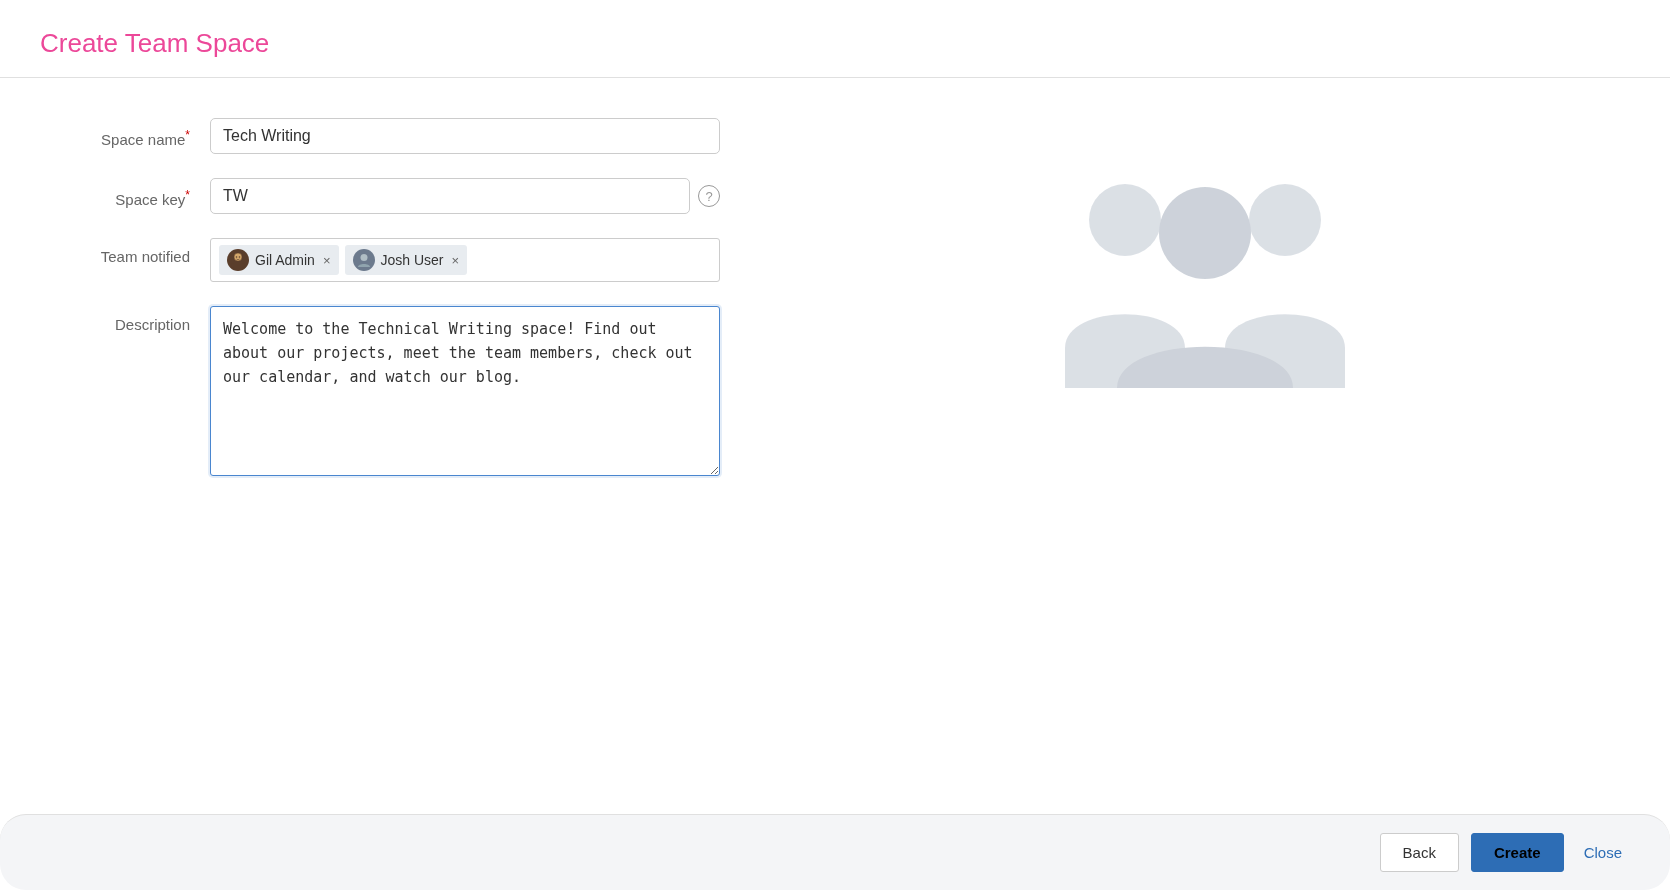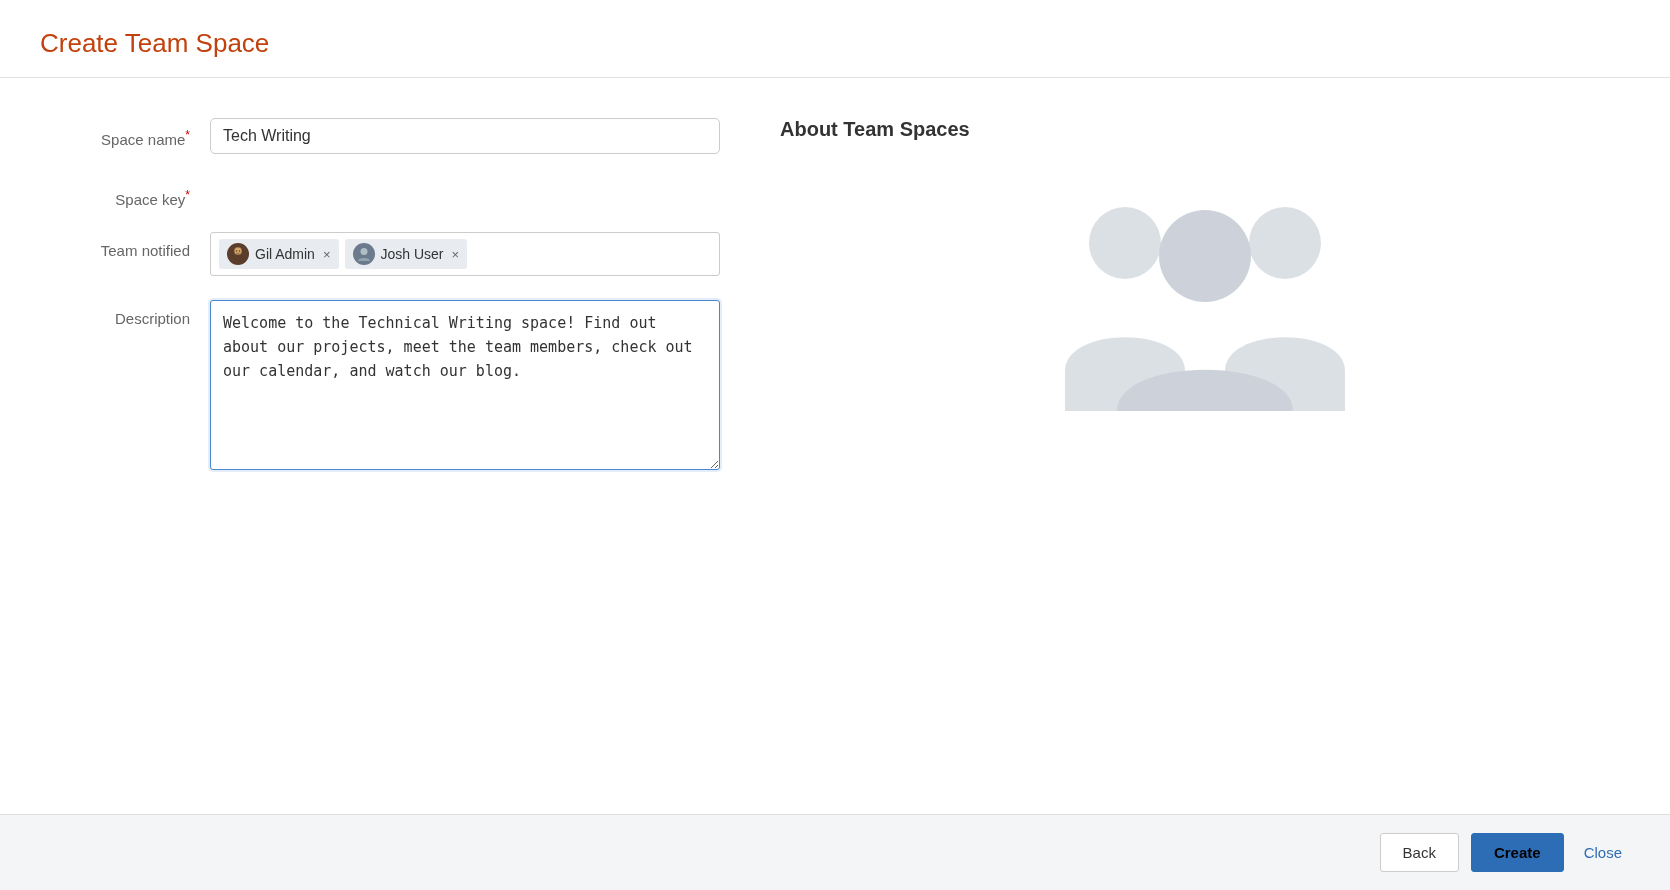--- a/index.html
+++ b/index.html
@@ -22,21 +22,21 @@
     }
 
     .dialog-header {
       padding: 28px 40px 18px 40px;
       border-bottom: 1px solid #e0e0e0;
     }
 
     .dialog-title {
       font-size: 26px;
       font-weight: 400;
-      color: #c2410c;
+      color: #ec4899;
     }
 
     .dialog-body {
       display: flex;
       flex: 1;
       padding: 40px 40px 20px 40px;
       gap: 60px;
       overflow: hidden;
     }
 
@@ -195,20 +195,21 @@
 
     
     .dialog-footer {
       background: #f4f5f7;
       border-top: 1px solid #e0e0e0;
       padding: 18px 40px;
       display: flex;
       align-items: center;
       justify-content: flex-end;
       gap: 12px;
+      border-radius: 26px;
     }
 
     .btn {
       padding: 10px 22px;
       font-size: 15px;
       border-radius: 3px;
       cursor: pointer;
       border: 1px solid #ccc;
       background: #fff;
       color: #333;
@@ -249,20 +250,24 @@
         </label>
         <div class="form-input-wrap">
           <input class="form-input" type="text" value="Tech Writing" style="">
         </div>
       </div>
 
       <div class="form-row">
         <label class="form-label">
           <span>Space key</span><span class="required-star">*</span>
         </label>
+        <div class="form-input-wrap">
+          <input class="form-input" type="text" value="TW" style="">
+          <div class="help-icon">?</div>
+        </div>
       </div>
 
       <div class="form-row">
         <label class="form-label">
           <span>Team notified</span>
         </label>
         <div class="form-input-wrap">
           <div class="members-field">
 
             <div class="member-tag">
@@ -300,21 +305,20 @@
           <span>Description</span>
         </label>
         <div class="form-input-wrap">
           <textarea class="form-textarea" style="">Welcome to the Technical Writing space! Find out about our projects, meet the team members, check out our calendar, and watch our blog.</textarea>
         </div>
       </div>
 
     </div>
 
     <div class="info-section">
-      <h2 class="info-title">About Team Spaces</h2>
 
       <div class="team-illustration">
         <svg class="illustration-svg" viewBox="0 0 320 240" fill="none" xmlns="http://www.w3.org/2000/svg">
 
           <circle cx="80" cy="72" r="36" fill="#d8dde3"></circle>
           <path d="M20 200 C20 155 140 155 140 200 L140 240 L20 240 Z" fill="#d8dde3"></path>
 
           <circle cx="240" cy="72" r="36" fill="#d8dde3"></circle>
           <path d="M180 200 C180 155 300 155 300 200 L300 240 L180 240 Z" fill="#d8dde3"></path>
 

